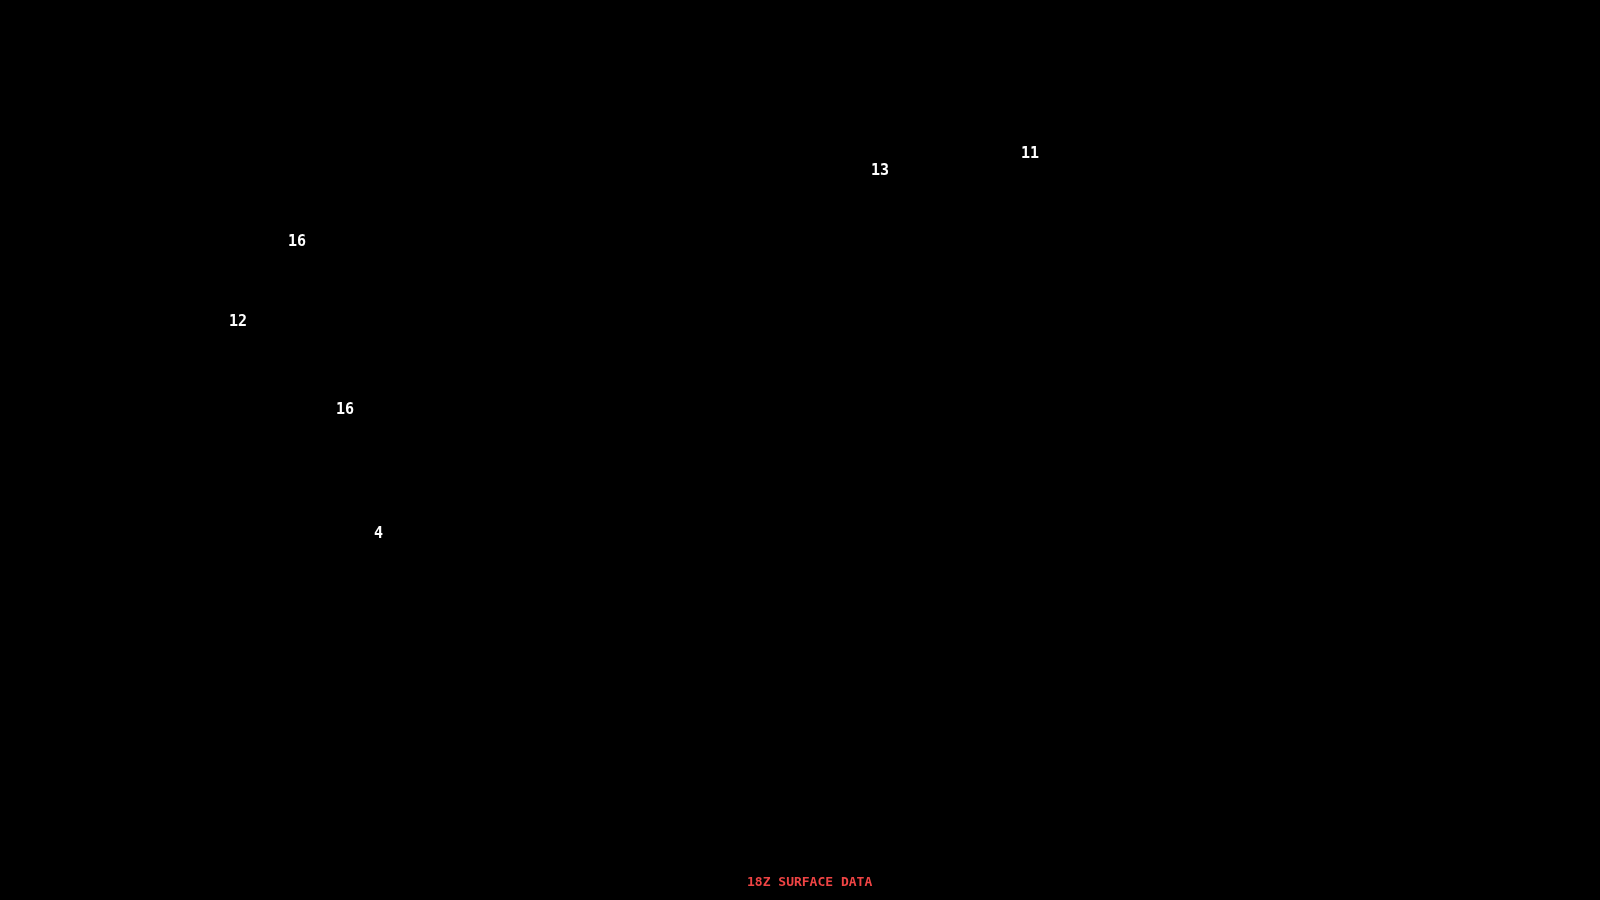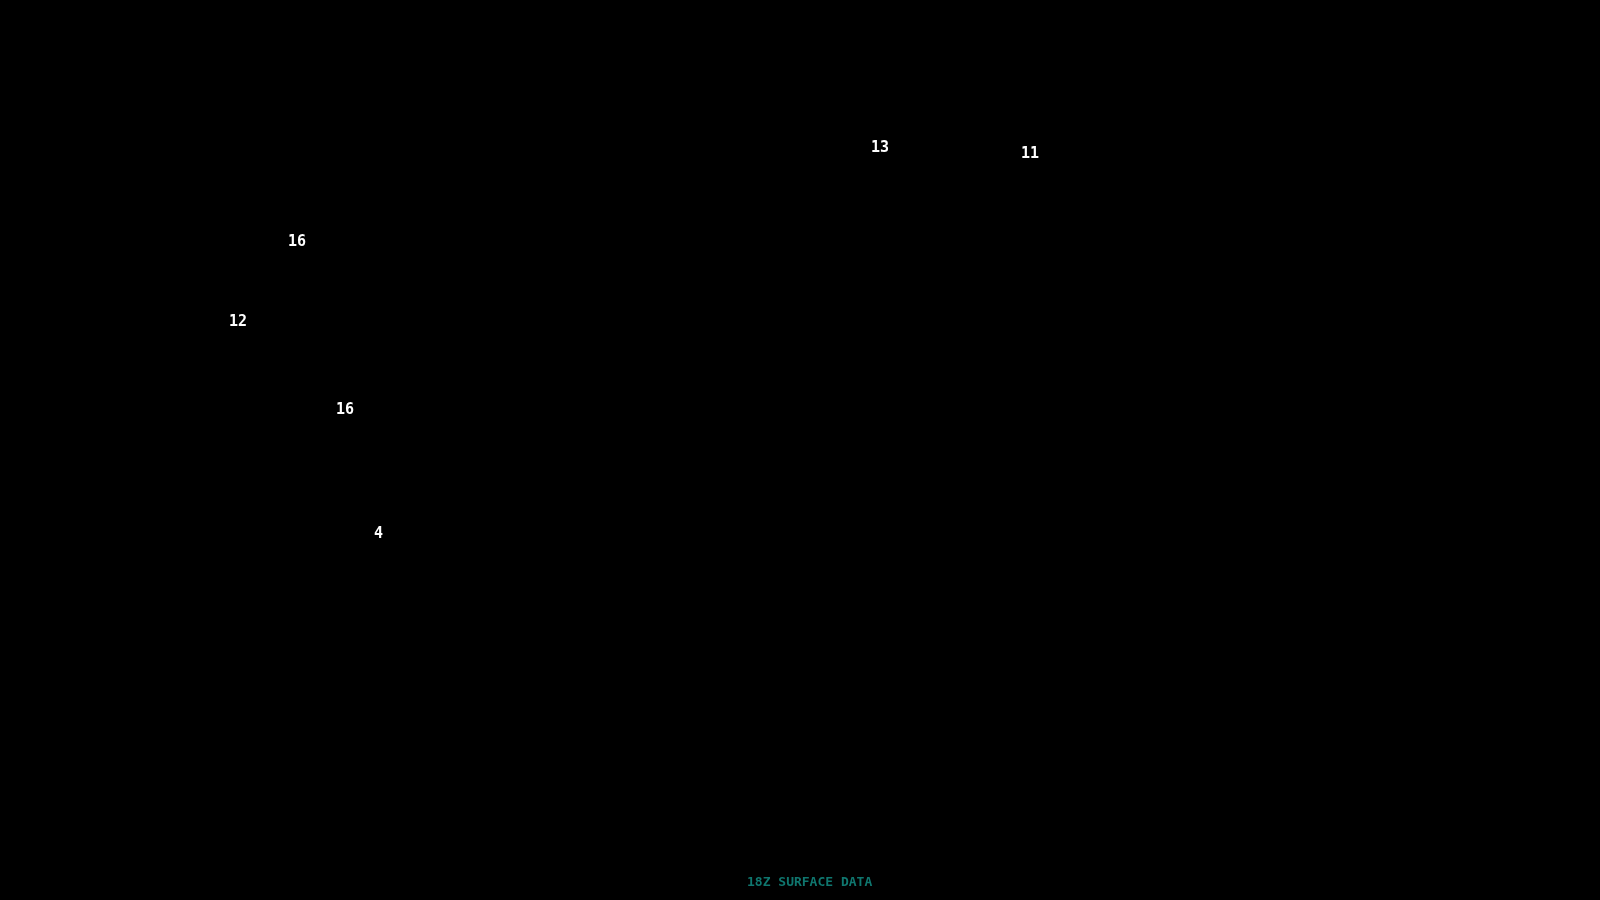--- a/index.html
+++ b/index.html
@@ -21,34 +21,34 @@
     position: absolute;
     color: #ffffff;
     font-size: 15px;
     font-weight: bold;
     line-height: 1;
     letter-spacing: 0px;
     white-space: pre;
   }
   .plot-title {
     position: absolute;
-    color: #0f766e;
+    color: #ef4444;
     font-size: 13px;
     font-weight: bold;
     line-height: 1;
     letter-spacing: 0px;
     white-space: pre;
   }
 </style>
 </head>
 <body>
 
 <div class="canvas">
   <div class="plot-title" style="left: 747px; top: 875px;">18Z SURFACE DATA</div>
   <div id="stations-layer">
-      <div class="station-value" style="left: 871px; top: 140px;">13</div>
+      <div class="station-value" style="left: 871px; top: 163px;">13</div>
       <div class="station-value" style="left: 1021px; top: 146px;">11</div>
       <div class="station-value" style="left: 288px; top: 234px;">16</div>
       <div class="station-value" style="left: 229px; top: 314px; text-align: center;">12</div>
       <div class="station-value" style="left: 336px; top: 402px;">16</div>
       <div class="station-value" style="left: 374px; top: 526px;">4</div>
     </div>
 </div>
 
 </body></html>

